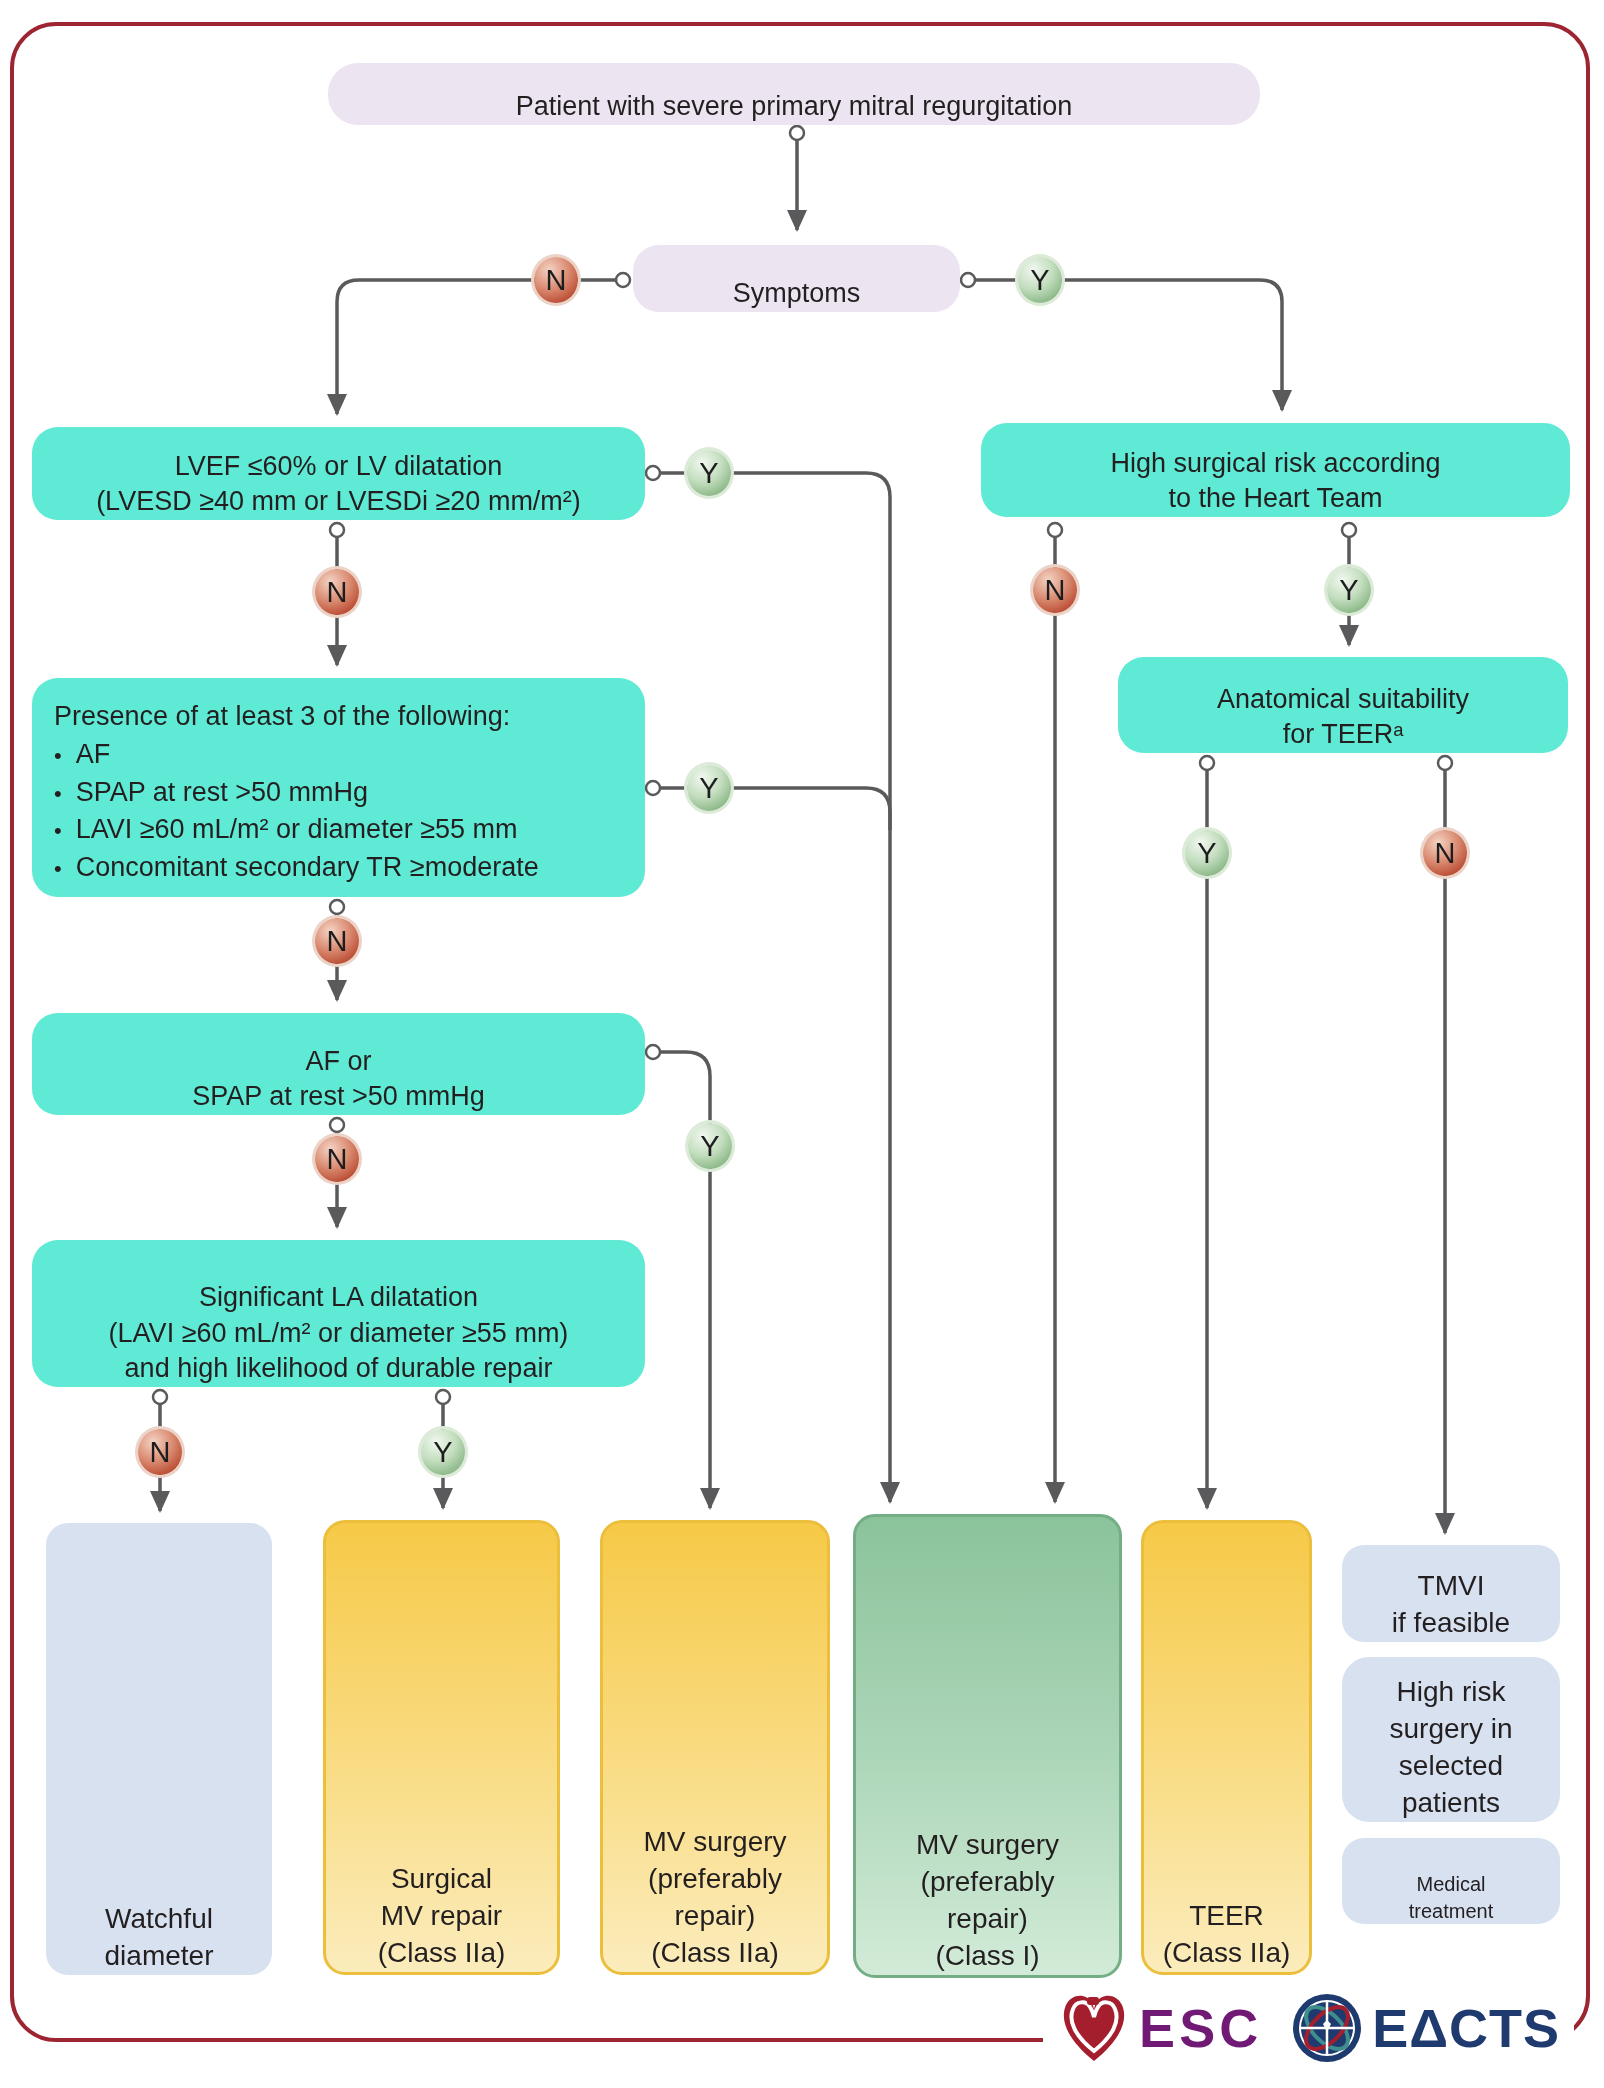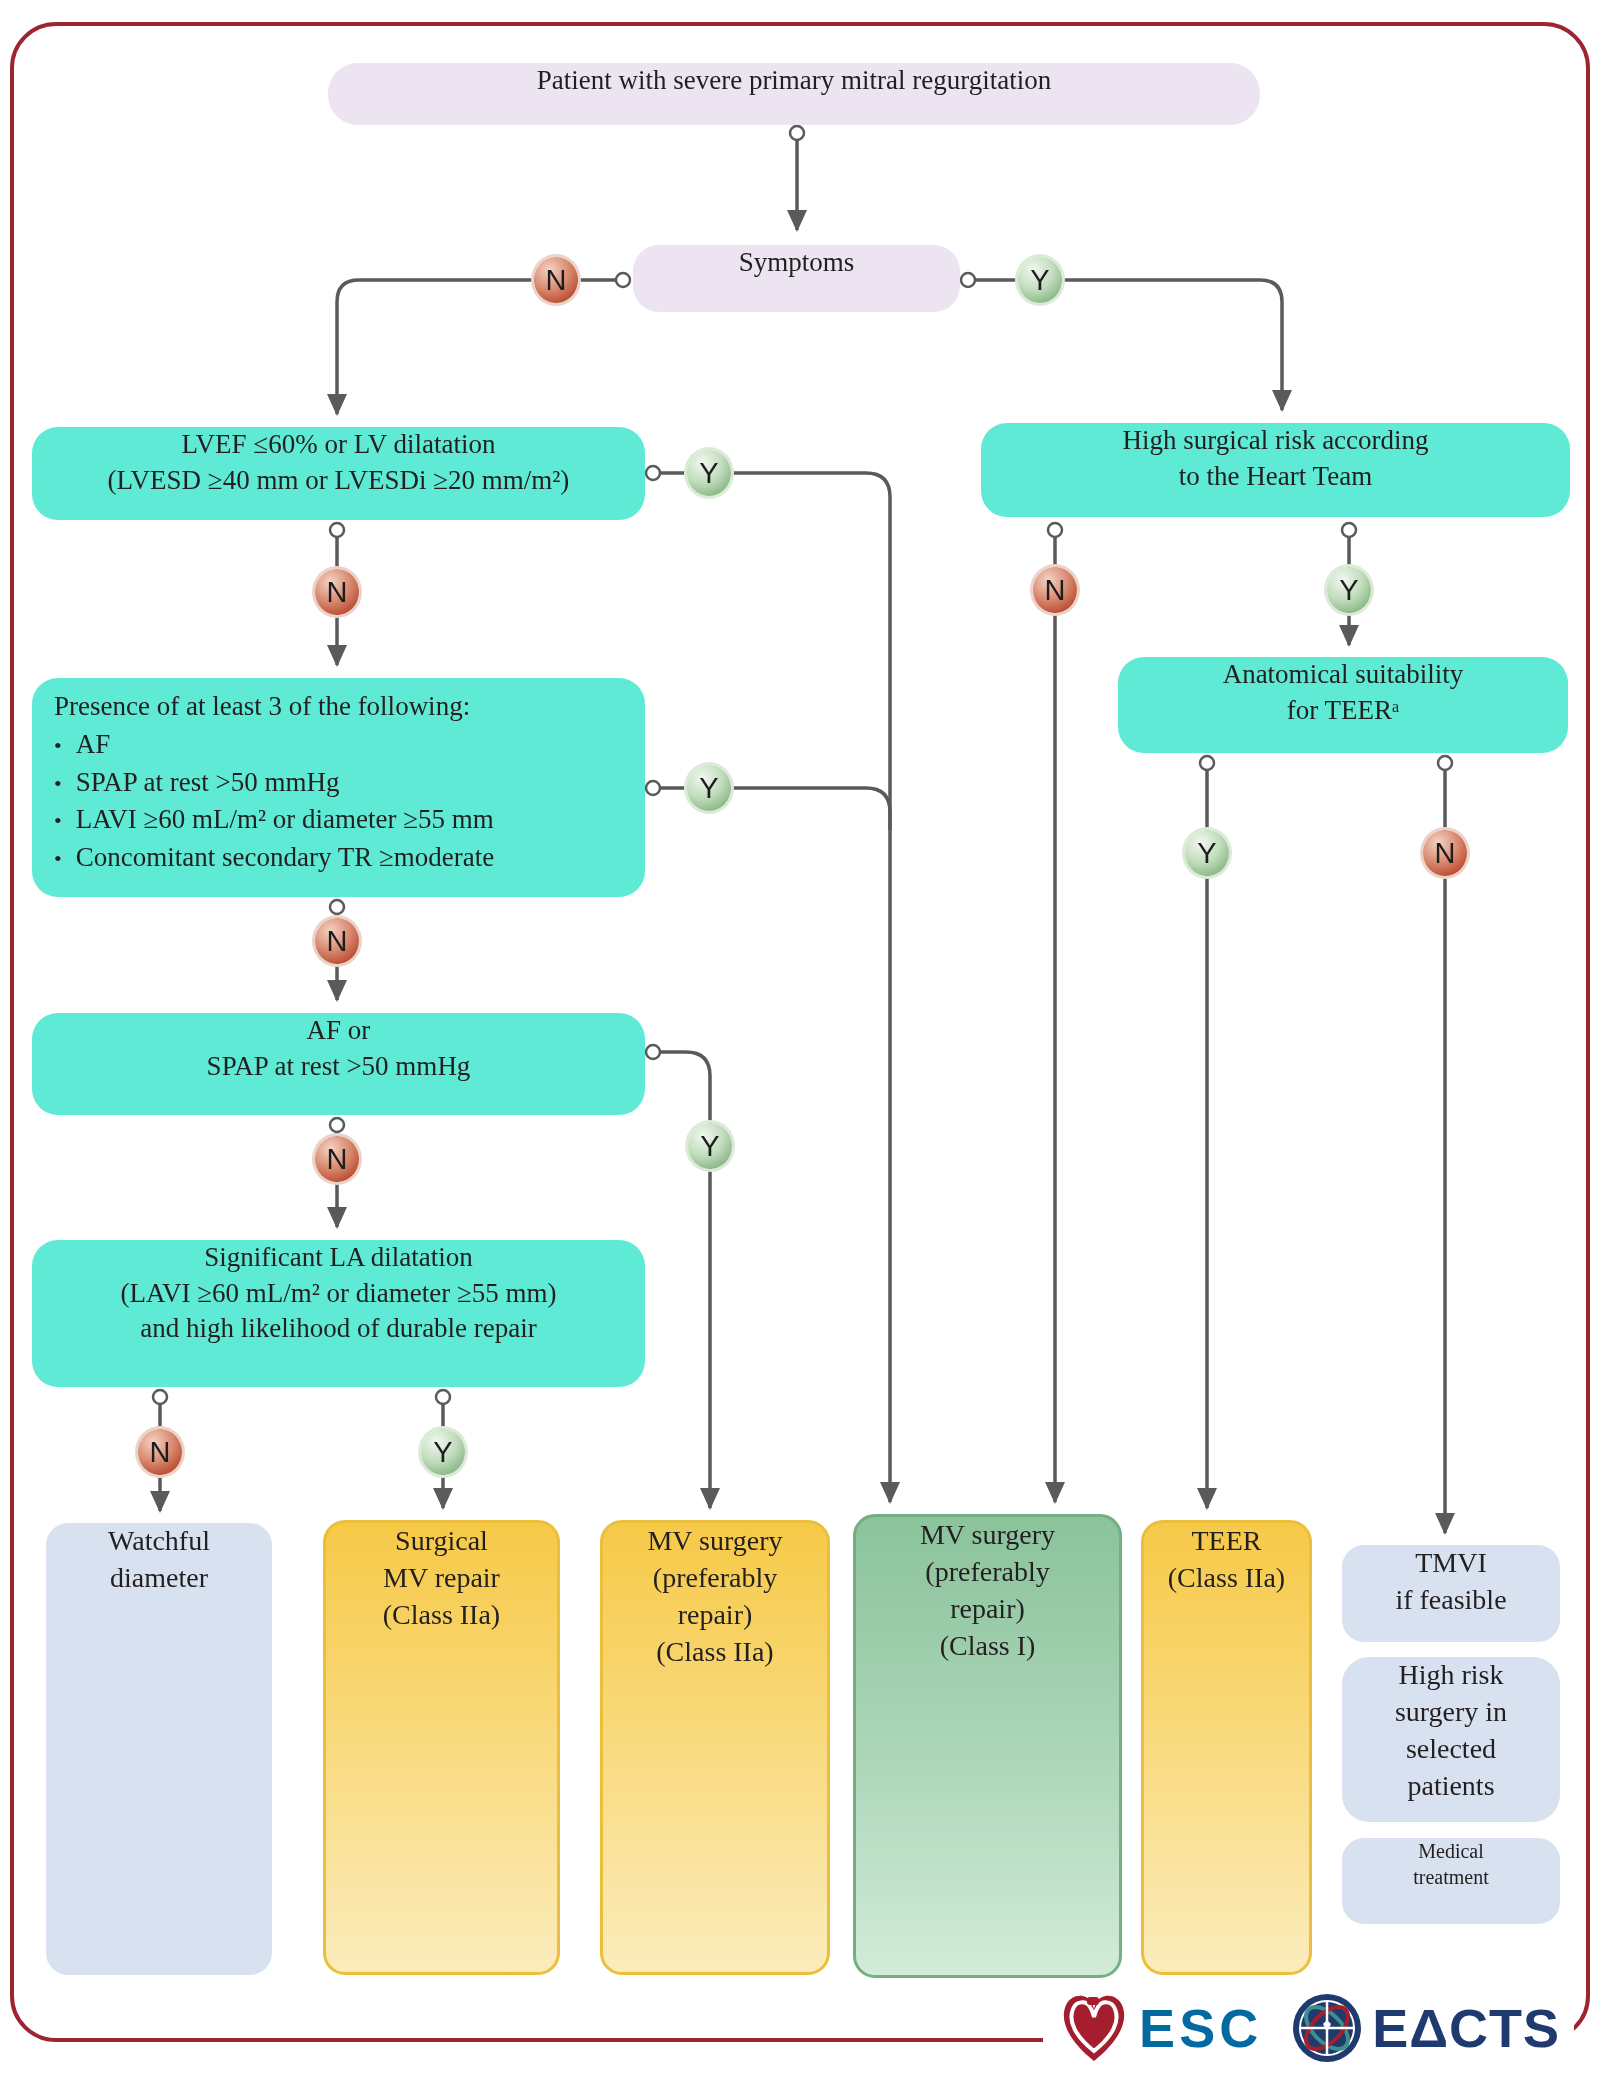--- a/index.html
+++ b/index.html
@@ -2,22 +2,22 @@
 <html><head>
 <meta charset="utf-8">
 <style>
   html,body{margin:0;padding:0;background:#ffffff;}
   body{font-family:"Liberation Sans","DejaVu Sans",sans-serif;color:#231f20;}
   .canvas{position:relative;width:1604px;height:2088px;background:#ffffff;overflow:hidden;}
   .outer-frame{position:absolute;left:10px;top:22px;width:1580px;height:2020px;
     border:4px solid #9c2531;border-radius:46px;box-sizing:border-box;}
   svg.connectors{position:absolute;left:0;top:0;width:1604px;height:2088px;z-index:2;}
   .box{position:absolute;box-sizing:border-box;display:flex;flex-direction:column;
-    align-items:center;justify-content:flex-start;text-align:center;z-index:3;
-    font-size:27px;line-height:1.32;border-radius:26px;font-family:Liberation Serif, serif;}
+    align-items:center;justify-content:flex-end;text-align:center;z-index:3;
+    font-size:27px;line-height:1.32;border-radius:26px;}
   .pink{background:#ece4f0;}
   .lavender{background:#5eead4;}
   .blue{background:#d8e1f0;border-radius:22px;}
   .yellow{background:linear-gradient(to bottom,#f6c947 0%,#f9dc85 55%,#fbecbc 100%);
     border:3px solid #ebbe3c;border-radius:22px;}
   .green{background:linear-gradient(to bottom,#8bc39b 0%,#aed7ba 55%,#d2ebd8 100%);
     border:3px solid #73ae85;border-radius:22px;}
   .badge{position:absolute;width:44px;height:46px;border-radius:50%;z-index:4;
     display:flex;align-items:center;justify-content:center;font-size:29px;color:#1d1d1f;}
   .badge.no{background:radial-gradient(circle at 35% 28%,#f4d3c4 0%,#d98a70 45%,#bb4f36 78%,#a03a28 100%);
@@ -41,21 +41,21 @@
   #out-mv-i{left:853px;top:1514px;width:269px;height:464px;font-size:28px;}
   #out-teer{left:1141px;top:1520px;width:171px;height:455px;font-size:28px;}
   #out-tmvi{left:1342px;top:1545px;width:218px;height:97px;font-size:28px;}
   #out-highrisk{left:1342px;top:1657px;width:218px;height:165px;font-size:28px;border-radius:27px;}
   #out-medical{left:1342px;top:1838px;width:218px;height:86px;font-size:20px;}
   .bullet-row{display:flex;align-items:baseline;gap:14px;}
   .bullet-dot{font-size:22px;}
   .logos{position:absolute;right:30px;top:1985px;display:flex;align-items:center;gap:28px;
     background:#ffffff;padding:4px 14px;z-index:5;}
   .logo-unit{display:flex;align-items:center;gap:8px;}
-  .logo-text-esc{font-size:54px;font-weight:bold;letter-spacing:4px;color:#0369a1;}
+  .logo-text-esc{font-size:54px;font-weight:bold;letter-spacing:4px;color:#701a75;}
   .logo-text-eacts{font-size:54px;font-weight:bold;letter-spacing:1px;color:#1e3a6e;}
 </style>
 </head>
 <body>
 
 <div class="canvas">
 
   <div class="outer-frame"></div>
 
   <svg class="connectors" viewBox="0 0 1604 2088">

